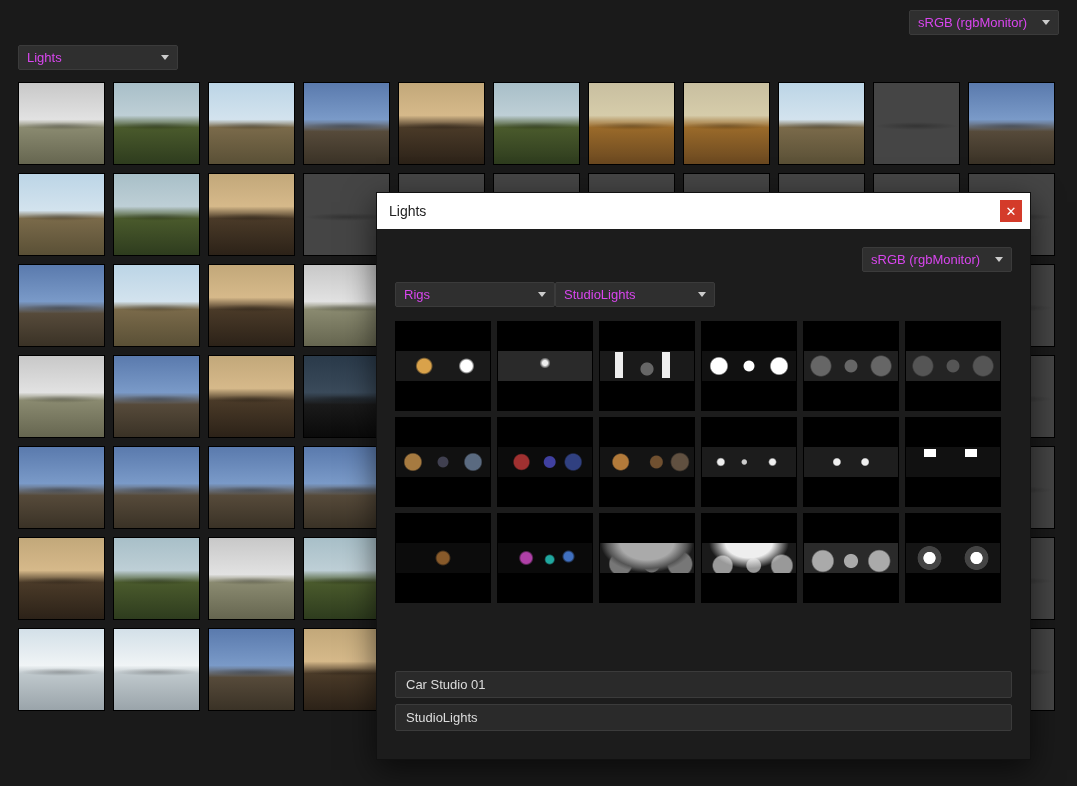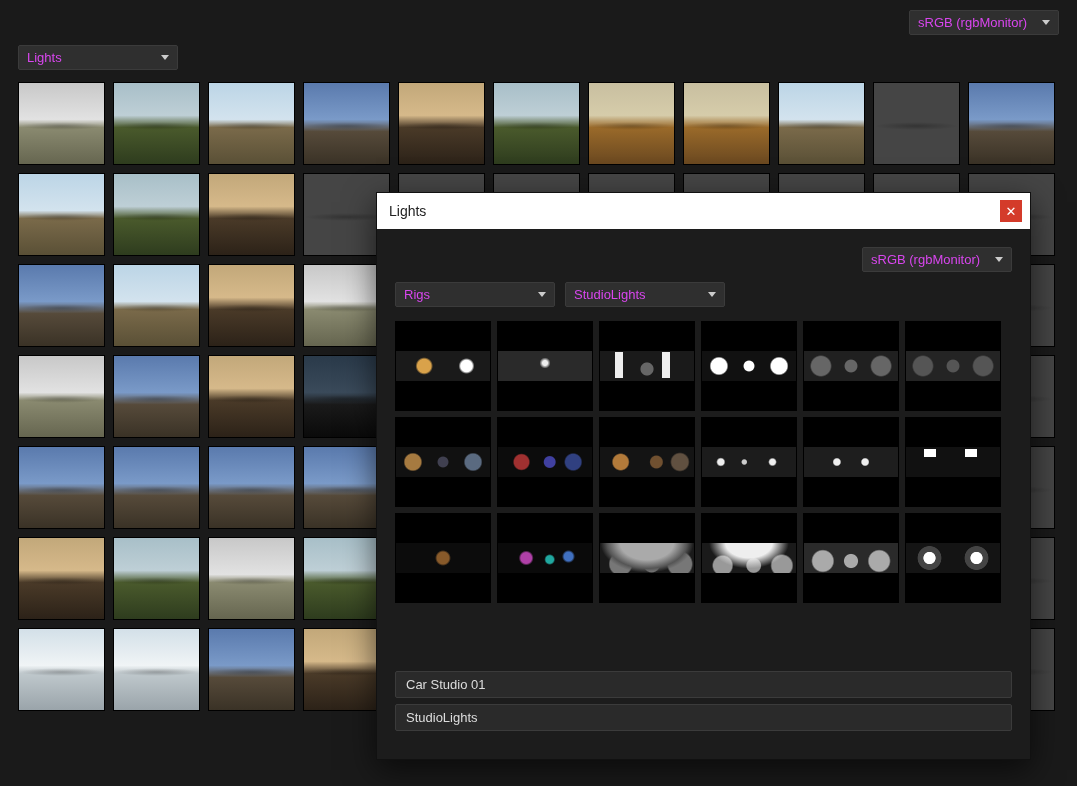--- a/index.html
+++ b/index.html
@@ -114,21 +114,20 @@
     padding: 12px 14px 16px;
     background: #1c1c1c;
   }
   .modal-topbar {
     display: flex;
     justify-content: flex-end;
     padding: 6px 4px 10px;
   }
   .modal-filterbar {
     display: flex;
-    gap: 10px;
     padding: 0 4px 10px;
   }
   .modal-filterbar .dropdown { min-width: 160px; }
   .modal-grid {
     display: grid;
     grid-template-columns: repeat(6, 96px);
     gap: 6px;
     padding: 4px;
   }
   .mthumb {

